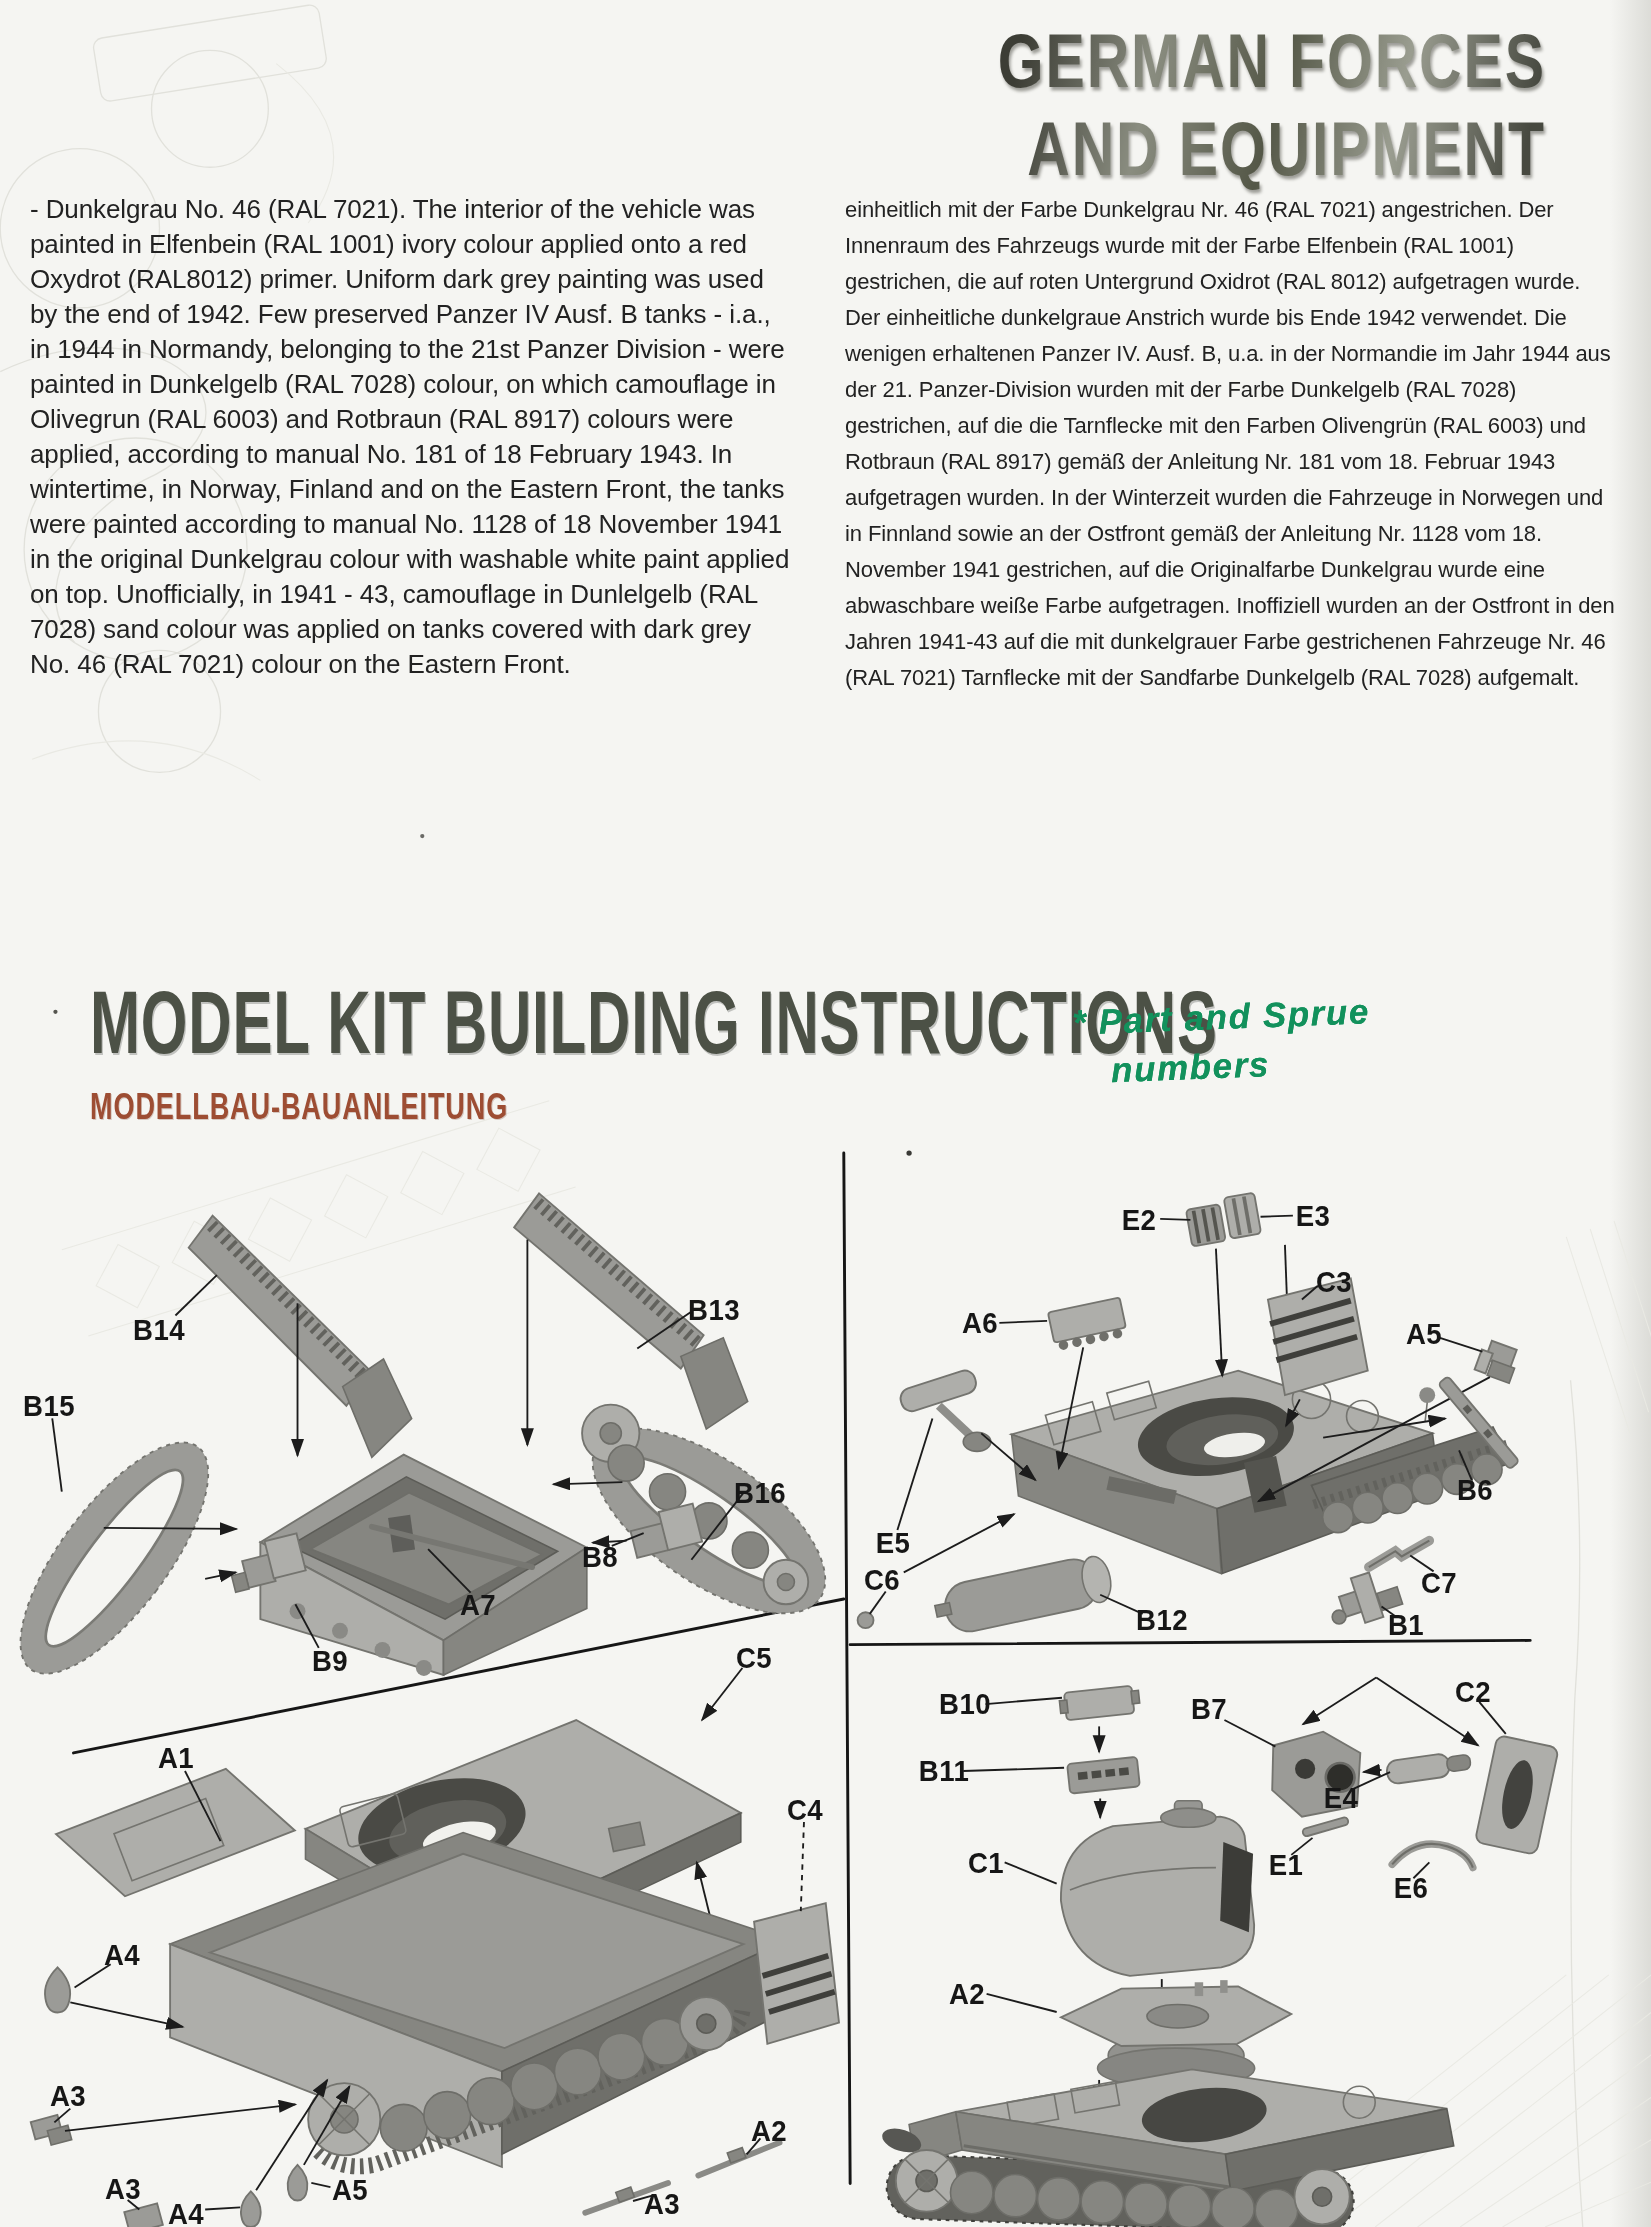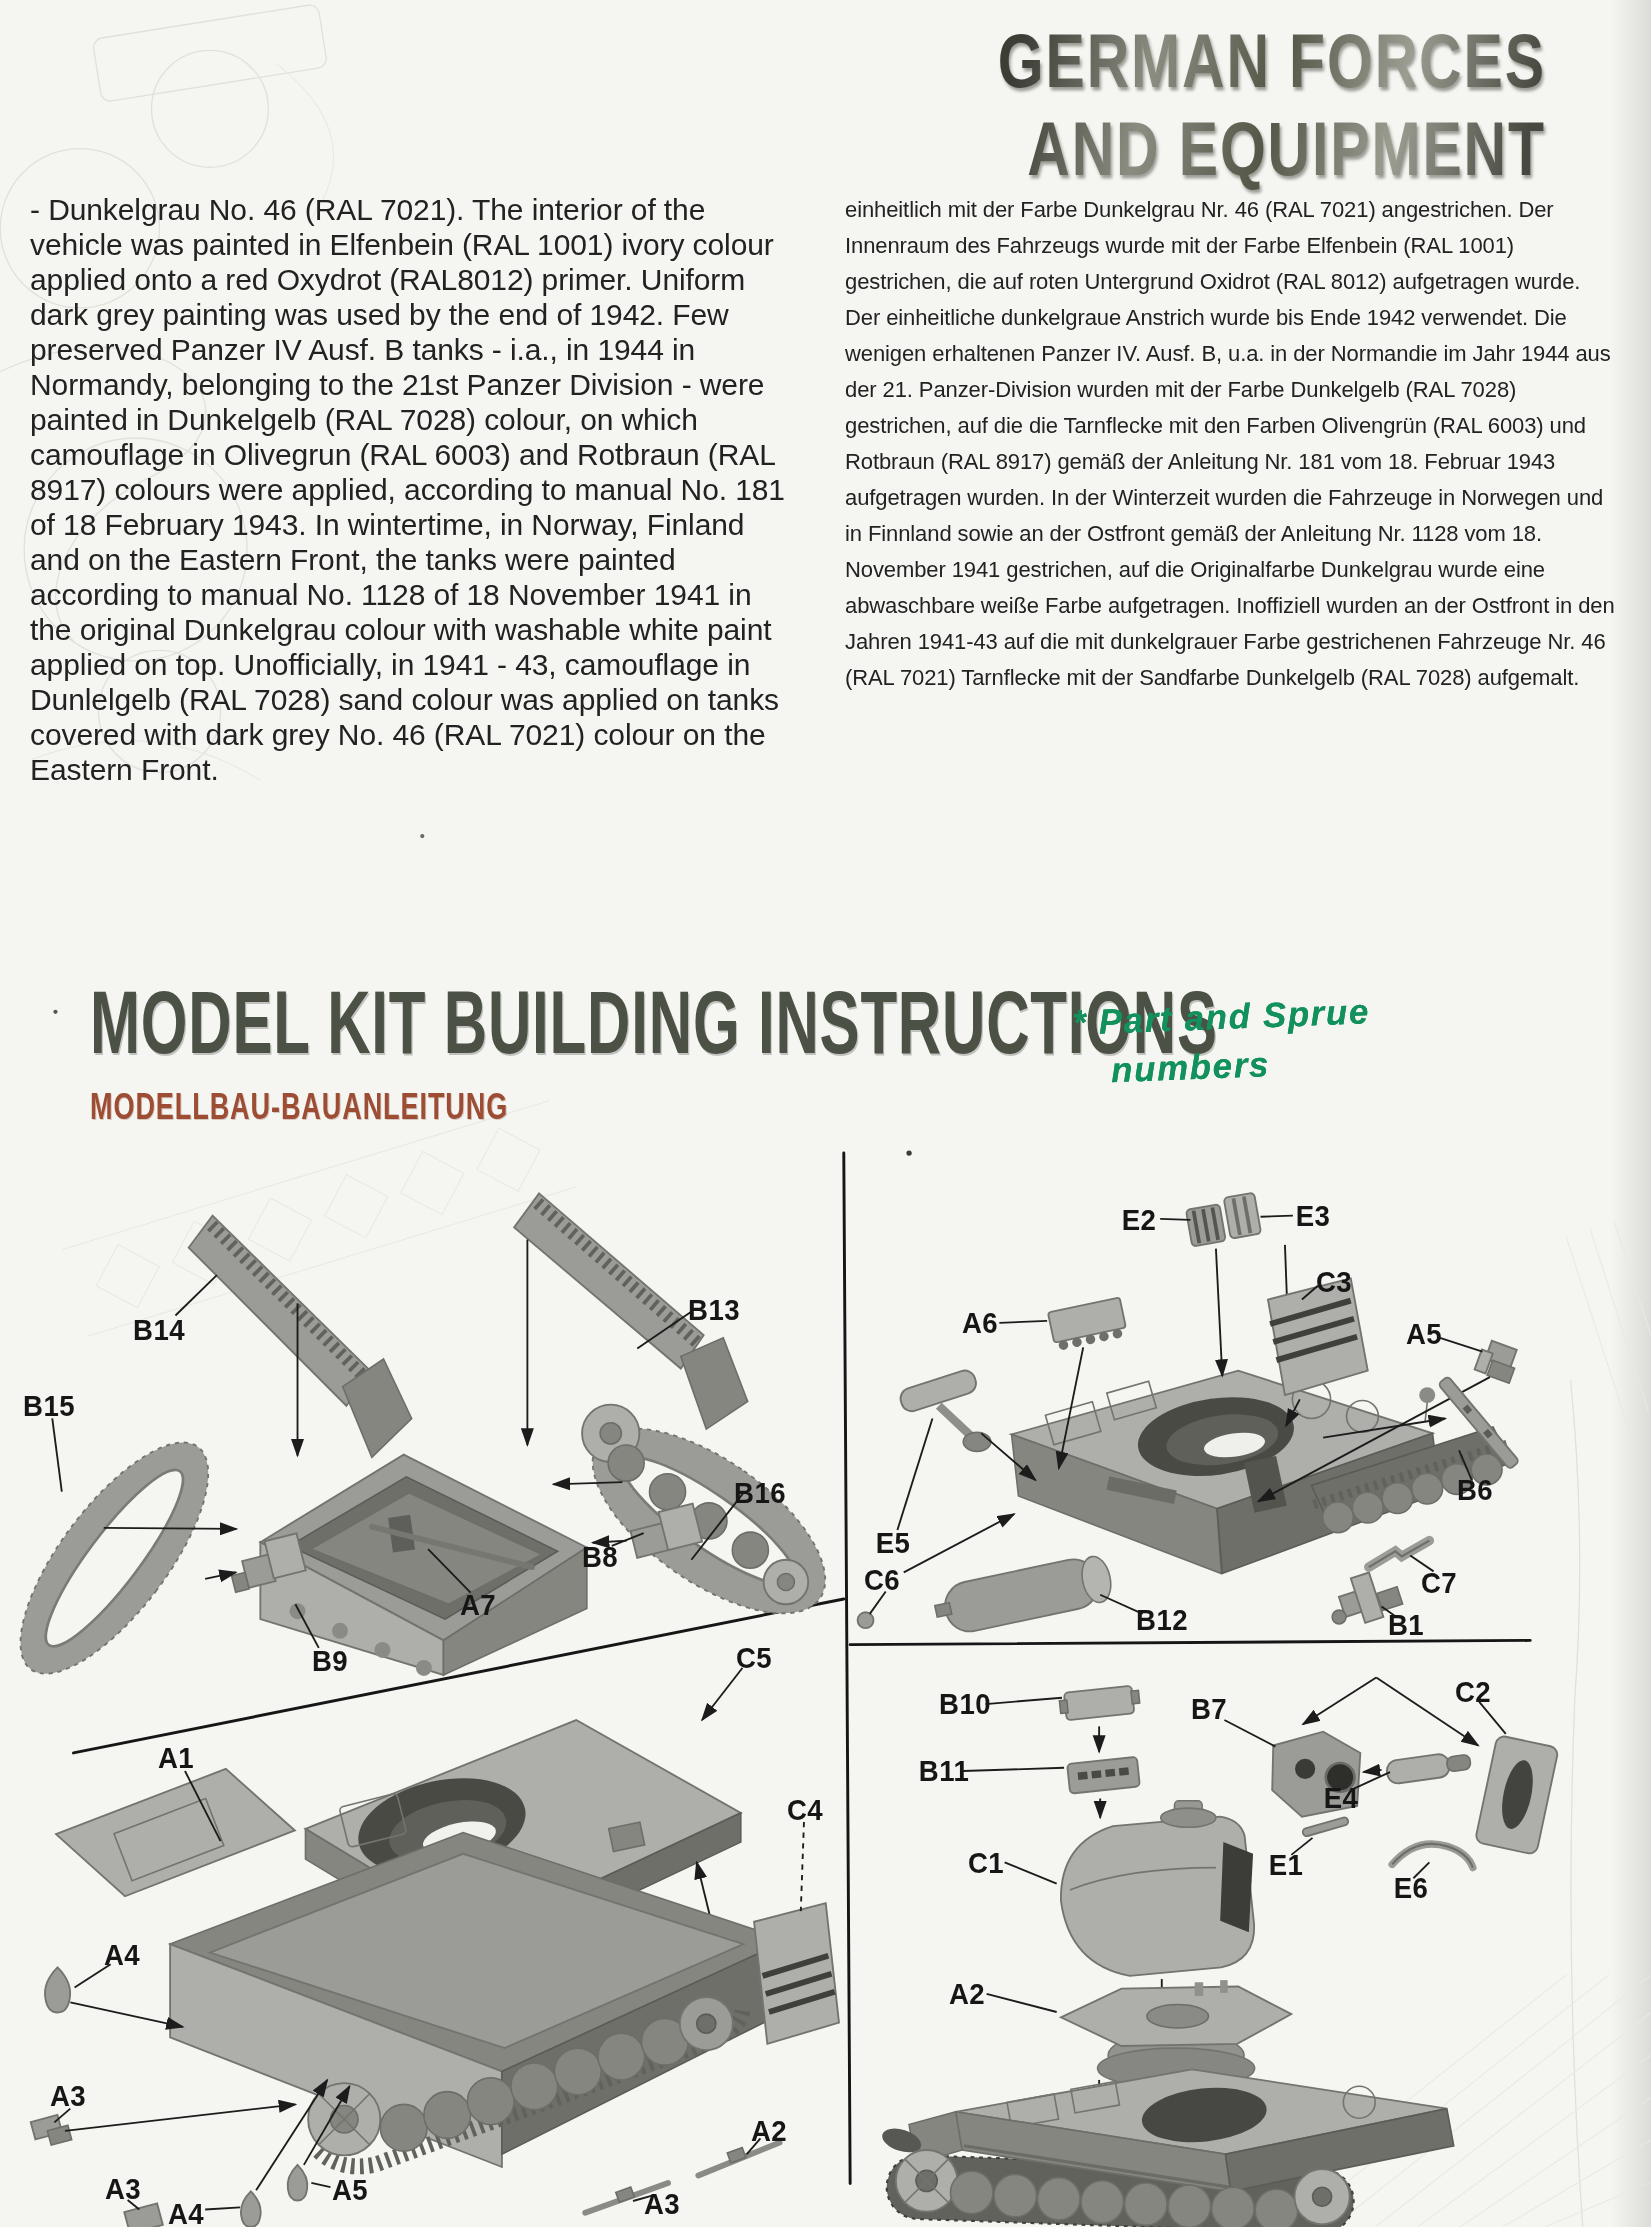--- a/index.html
+++ b/index.html
@@ -14,21 +14,21 @@
     background:linear-gradient(to right, rgba(200,200,194,0), rgba(198,198,192,.55));
     z-index:1;}
   
   .hdr{position:absolute;top:18px;right:106px;text-align:right;z-index:5;
     font-weight:700;font-size:67px;line-height:1.16;letter-spacing:2.1px;
     transform:scale(.88,1.12);transform-origin:top right;
     background:linear-gradient(105deg,#3c3d35 5%,#8a8d80 28%,#545747 50%,#9a9d90 72%,#474940 95%);
     -webkit-background-clip:text;background-clip:text;color:transparent;
     filter:drop-shadow(2.7px 3.2px 1.6px rgba(50,50,42,.45));}
   
-  .col{position:absolute;top:192px;font-size:30px;line-height:35px;z-index:5;
+  .col{position:absolute;top:192px;font-size:26px;line-height:35px;z-index:5;
     letter-spacing:-0.1px;color:#222;}
   .col.en{left:30px;width:766px;}
   .col.de{left:845px;width:773px;font-size:22px;line-height:36px;}
   
   .sec{position:absolute;left:74px;top:978px;z-index:5;margin-left:16px;}
   .sec-title{font-weight:700;font-size:80px;line-height:1;letter-spacing:1.1px;
     transform:scale(.75,1.12);transform-origin:top left;
     text-shadow:1.6px 1.6px 0 rgba(40,45,38,.25);}
   .sec-sub{margin-top:28px;font-weight:700;font-size:33px;letter-spacing:1.1px;
     transform:scale(.82,1.1);transform-origin:top left;

